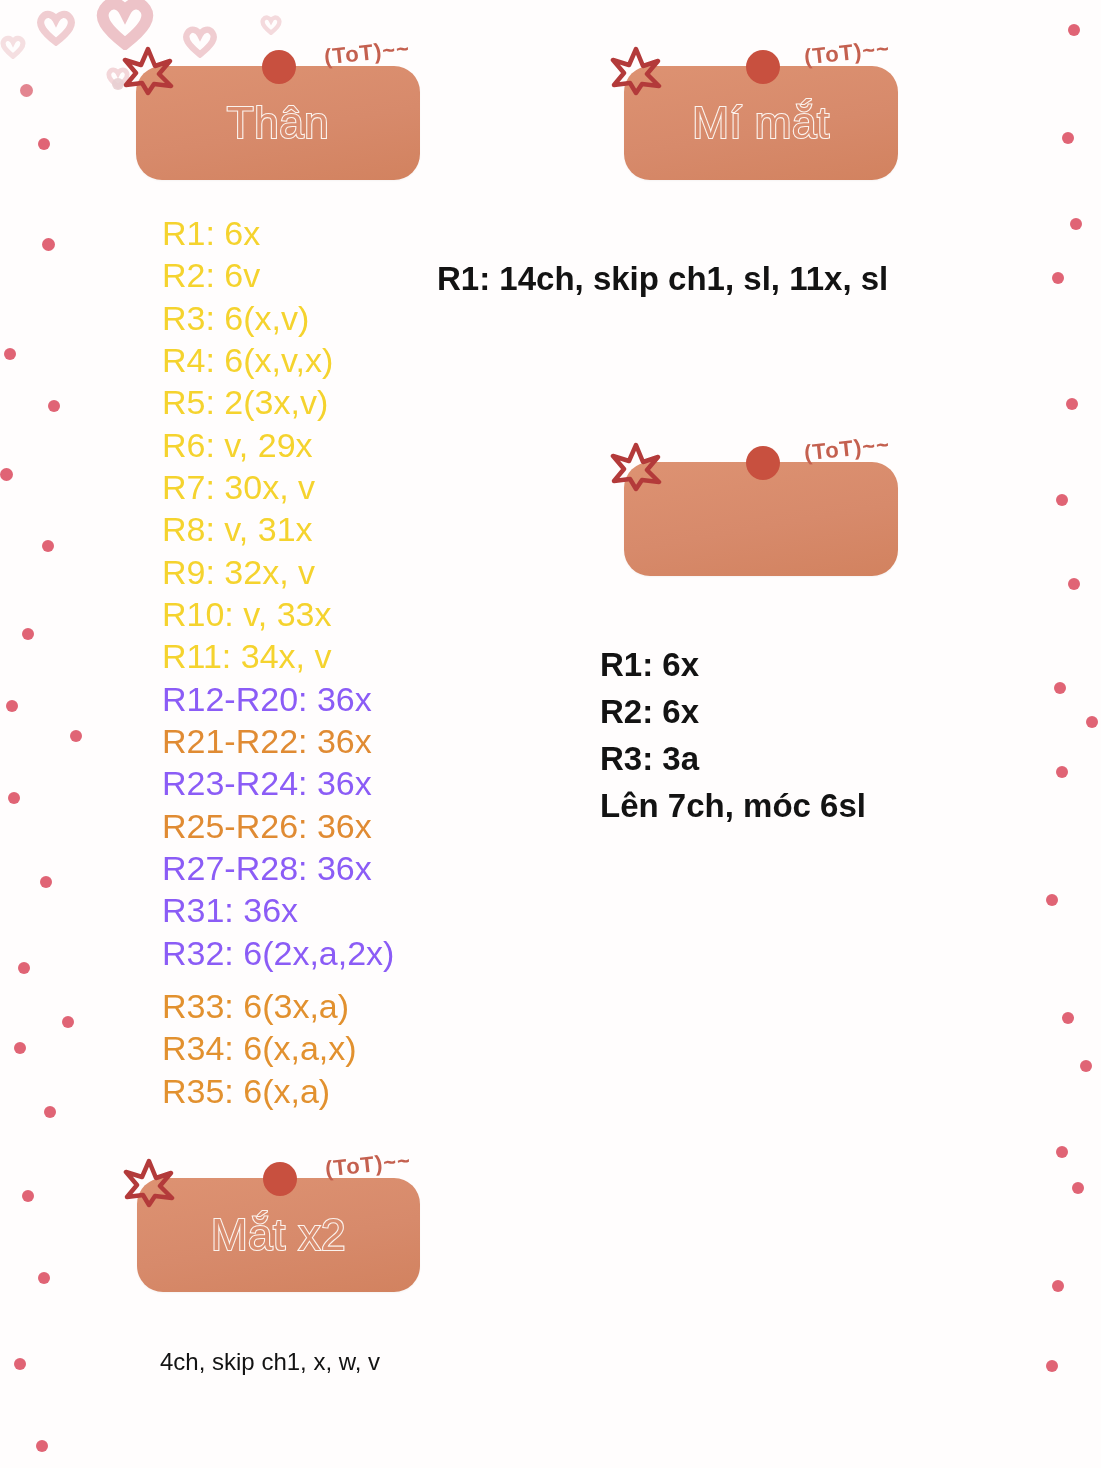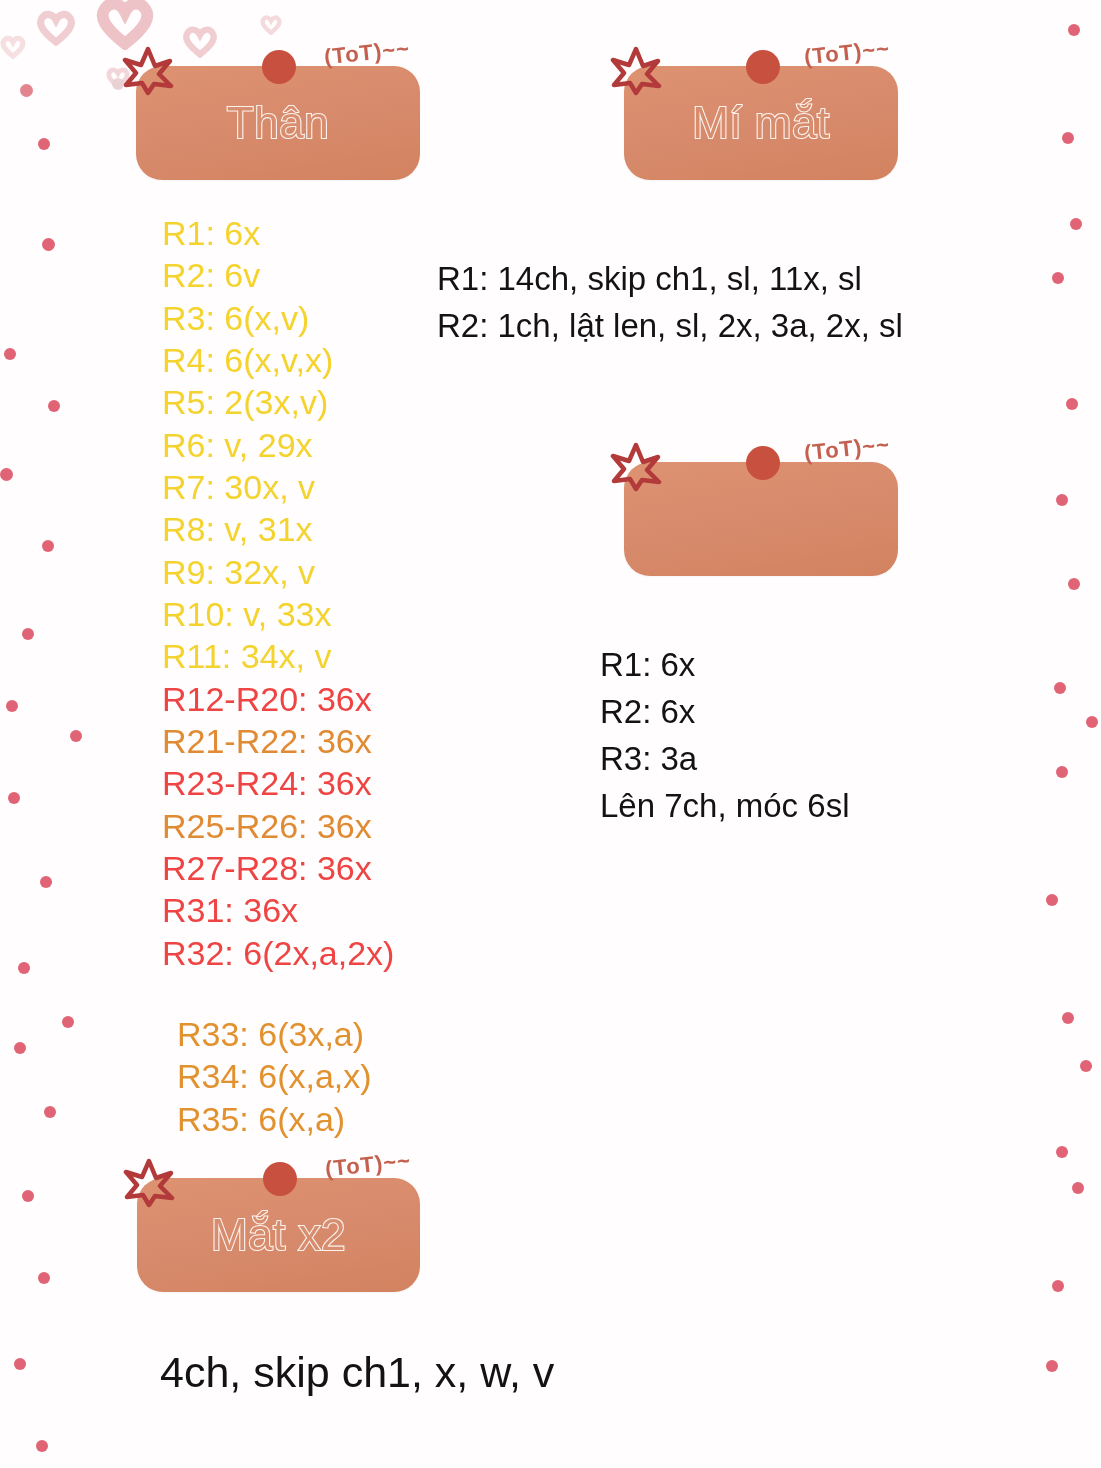--- a/index.html
+++ b/index.html
@@ -87,37 +87,37 @@
   
   .rows {
     position: absolute;
     font-size: 34px;
     line-height: 1.245;
     white-space: nowrap;
   }
   .rows .line { display: block; }
 
   .c-yellow  { color: #f5d32e; }
-  .c-yellow2 { color: #ef4444; }
+  .c-yellow2 { color: #8b5cf6; }
   .c-orange  { color: #e08b33; }
   .c-orange2 { color: #e2912f; }
 
   .blackrows {
     position: absolute;
     font-size: 33px;
     line-height: 1.42;
     color: #131313;
     white-space: nowrap;
-    font-weight: 400;
+    font-weight: 700;
   }
   .blackrows .line { display: block; }
 
   .caption {
     position: absolute;
-    font-size: 43px;
+    font-size: 24px;
     color: #131313;
     white-space: nowrap;
   }
 </style>
 </head>
 <body>
 
 <div id="page">
 
   <div class="deco-layer">
@@ -206,38 +206,37 @@
     <span class="line c-yellow">R11: 34x, v</span>
     <span class="line c-yellow2">R12-R20: 36x</span>
     <span class="line c-orange">R21-R22: 36x</span>
     <span class="line c-yellow2">R23-R24: 36x</span>
     <span class="line c-orange">R25-R26: 36x</span>
     <span class="line c-yellow2">R27-R28: 36x</span>
     <span class="line c-yellow2">R31: 36x</span>
     <span class="line c-yellow2">R32: 6(2x,a,2x)</span>
   </div>
 
-  <div class="rows" style="left:177px; top:985px;margin-top:28px;">
+  <div class="rows" style="left:162px; top:985px;">
     <span class="line c-orange2">R33: 6(3x,a)</span>
     <span class="line c-orange2">R34: 6(x,a,x)</span>
     <span class="line c-orange2">R35: 6(x,a)</span>
   </div>
 
   <div class="badge" style="left:624px; top:66px; width:274px; height:114px;">
     <svg class="badge-star" viewBox="0 0 52 52">
       <path d="M26 5 L33 22 L48 17 L37 30 L49 42 L32 40 L26 49 L20 39 L4 41 L14 29 L3 16 L19 21 Z" fill="none" stroke="#b33a3a" stroke-width="4.5" stroke-linejoin="round" stroke-linecap="round"></path>
     </svg>
     <div class="badge-dot" style="left:122px;"></div>
     <div class="badge-kaomoji" style="left:180px;">(ToT)~~</div>
     <div class="badge-label">Mí mắt</div>
   </div>
 
   <div class="blackrows" style="left:437px; top:256px;">
     <span class="line">R1: 14ch, skip ch1, sl, 11x, sl</span>
-    <span class="line">R2: 1ch, lật len, sl, 2x, 3a, 2x, sl</span>
   </div>
 
   <div class="badge" style="left:624px; top:462px; width:274px; height:114px;">
     <svg class="badge-star" viewBox="0 0 52 52">
       <path d="M26 5 L33 22 L48 17 L37 30 L49 42 L32 40 L26 49 L20 39 L4 41 L14 29 L3 16 L19 21 Z" fill="none" stroke="#b33a3a" stroke-width="4.5" stroke-linejoin="round" stroke-linecap="round"></path>
     </svg>
     <div class="badge-dot" style="left:122px;"></div>
     <div class="badge-kaomoji" style="left:180px;">(ToT)~~</div>
   </div>
 

